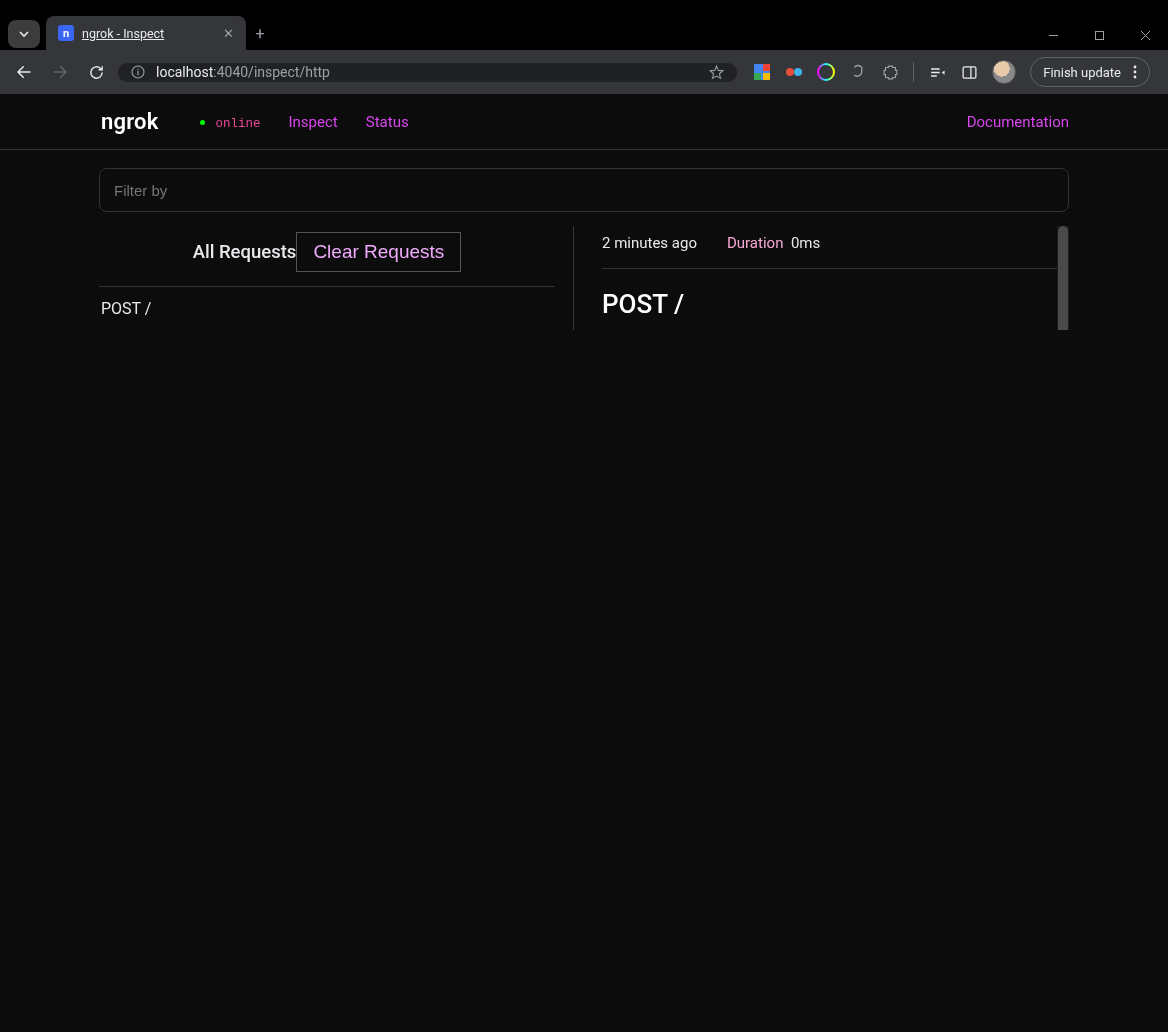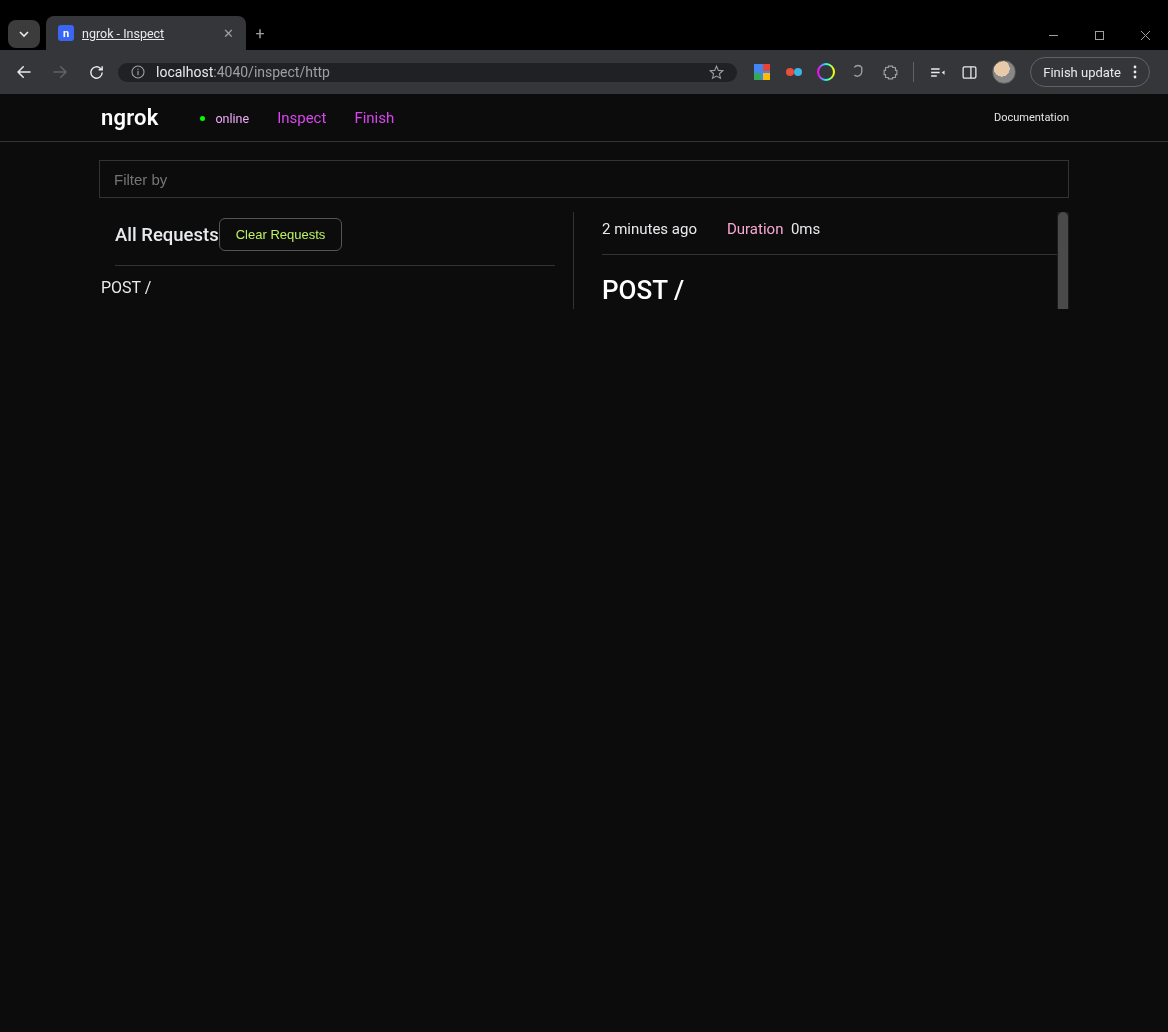--- a/index.html
+++ b/index.html
@@ -31,38 +31,38 @@
   .omnibox .star { margin-left:auto; color:#9aa0a6; }
   .tb-icons { display:flex; align-items:center; gap:14px; padding:0 8px; }
   .tb-icon { width:18px; height:18px; display:flex; align-items:center; justify-content:center; color:#9aa0a6; }
   .divider-v { width:1px; height:20px; background:#5f6368; }
   .avatar { width:24px; height:24px; border-radius:50%; background: radial-gradient(circle at 40% 35%, #e8c9a8 0 40%, #888 41% 100%); border:1px solid #555;}
   .finish-chip { height:30px; border:1px solid #5f6368; border-radius:15px; display:flex; align-items:center; padding:0 12px; gap:12px; font-size:13px; color:#e8eaed;}
 
   
   .page { position:relative; height: calc(1032px - 14px - 36px - 44px); background:#0c0c0c; }
 
-  .nav { height:48px; border-bottom:1px solid #333; display:flex; align-items:center; padding:12px 0;text-align:right; }
+  .nav { height:56px; border-bottom:1px solid #333; display:flex; align-items:center; padding:12px 0;text-align:right; }
   .nav-inner { width:100%; max-width:970px; margin:0 auto; display:flex; align-items:center; gap:28px; padding:0 0 0 2px;}
   .brand { font-size:22px; font-weight:600; color:#fff; letter-spacing:0.2px;}
   .status-dot { width:5px; height:5px; border-radius:50%; background:#0f0; display:inline-block; vertical-align:middle; margin-left:14px; margin-right:10px;}
-  .status-text { font-size:12.5px; color:#f0abfc; }
+  .status-text { font-size:12.5px; color:#ec4899;font-family:Liberation Mono, monospace; }
   .nav-link { font-size:15px; color:#d946ef; }
-  .nav-right { margin-left:auto; font-size:11px; color:#e5e5e5; }
+  .nav-right { margin-left:auto; font-size:15px; color:#d946ef; }
 
   .body { max-width:970px; margin:0 auto; padding-top:18px; }
 
-  .filter { width:100%; height:38px; border:1px solid #333; background:transparent; color:#9aa0a6; font-size:15px; padding:8px 14px; border-radius:0; outline:none;}
+  .filter { width:100%; height:44px; border:1px solid #333; background:transparent; color:#9aa0a6; font-size:15px; padding:8px 14px; border-radius:8px; outline:none;}
 
   .split { display:flex; margin-top:14px; gap:0; height: calc(100% - 72px);}
 
   .left { width:456px; border-right:0; }
-  .left-head { display:flex; align-items:center; justify-content:flex-start; padding:6px 0 14px 0; border-bottom:1px solid #333;margin-left:16px;}
+  .left-head { display:flex; align-items:center; justify-content:center; padding:6px 0 14px 0; border-bottom:1px solid #333;}
   .left-head h2 { font-size:18.5px; font-weight:500; color:#e8eaed; }
-  .clear-btn { border:1px solid #555; background:transparent; color:#bef264; font-size:13px; padding:8px 16px; border-radius:6px; }
+  .clear-btn { border:1px solid #555; background:transparent; color:#f0abfc; font-size:19px; padding:8px 16px; border-radius:0; }
   .req-row { padding:12px 2px; font-size:16px; color:#e8eaed; }
 
   .vline { width:1px; background:#333; margin:0 28px 0 18px; }
 
   .right { flex:1; position:relative; overflow:hidden;}
   .right-scroll { position:absolute; top:0; left:0; right:-12px; bottom:0; overflow-y:scroll; padding-right:4px;}
   .meta-row { display:flex; gap:30px; font-size:15px; color:#e8eaed; padding:8px 0 16px 0; border-bottom:1px solid #333;}
   .meta-row .dur-label { color:#f9a8d4; }
   h1.req-title { font-size:26px; font-weight:500; color:#fff; margin:20px 0 18px 0;}
   
@@ -199,21 +199,21 @@
     </div>
   </div>
 </div>
 
 <div class="page">
   <div class="nav">
     <div class="nav-inner">
       <span class="brand">ngrok</span>
       <span><span class="status-dot"></span><span class="status-text">online</span></span>
       <span class="nav-link">Inspect</span>
-      <span class="nav-link">Finish</span>
+      <span class="nav-link">Status</span>
       <span class="nav-right">Documentation</span>
     </div>
   </div>
 
   <div class="body">
     <input class="filter" placeholder="Filter by" style="">
 
     <div class="split">
       <div class="left">
         <div class="left-head">

